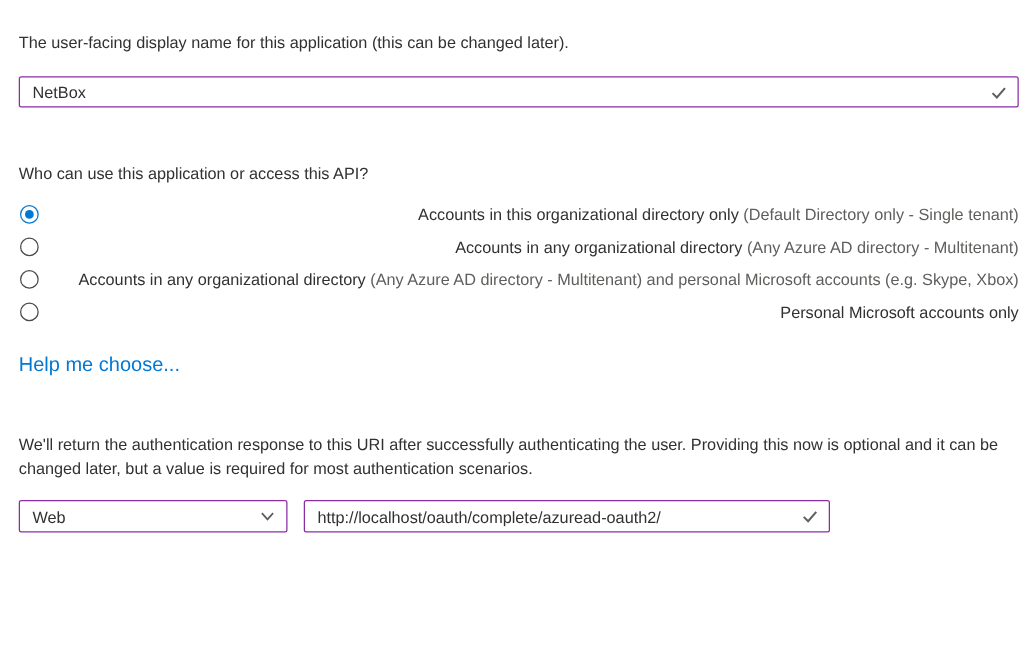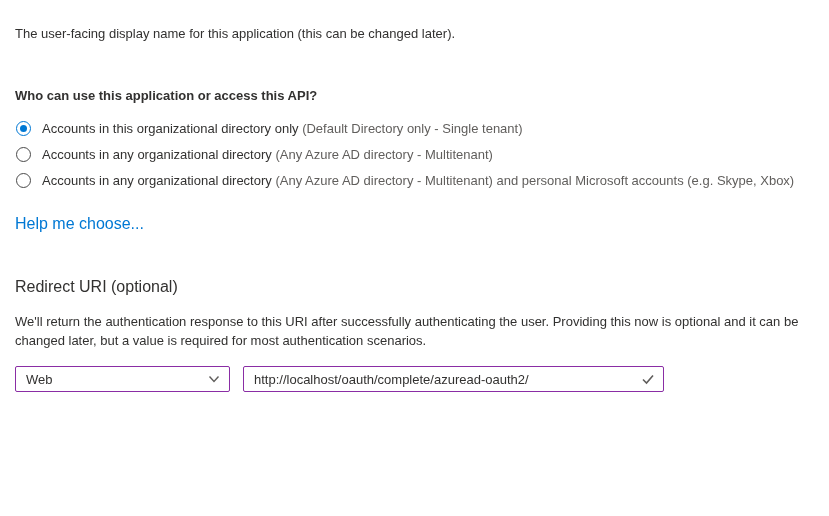--- a/index.html
+++ b/index.html
@@ -53,25 +53,25 @@
     padding:0 26px 0 10px;
   }
   .check-icon{
     position:absolute;right:8px;top:50%;transform:translateY(-50%);
     width:14px;height:14px;display:flex;align-items:center;justify-content:center;
   }
   .check-icon svg{display:block;}
 
   
   .account-section{margin-top:43px;}
-  .question{margin-top:19px;font-weight:bold;}
+  .question{margin-top:19px;}
   .radio-group{margin-top:10px;}
   .radio-row{
     display:flex;align-items:center;
-    height:26px;cursor:pointer;
+    height:26px;cursor:pointer;justify-content:space-between;
   }
   .radio-circle{
     width:15px;height:15px;flex:0 0 15px;
     border:1.5px solid #4a4a4a;border-radius:50%;
     margin-left:1px;
     display:flex;align-items:center;justify-content:center;
     background:#fff;
   }
   .radio-row.selected .radio-circle{border-color:var(--radio-blue);}
   .radio-dot{
@@ -112,46 +112,57 @@
   .uri-box{
     margin-top:0;width:421px;height:26px;
   }
 </style>
 </head>
 <body>
 
 <div class="page">
 
   <div class="body-text name-desc">The user-facing display name for this application (this can be changed later).</div>
+  <div class="input-box" style="width:800px;">
+    <input type="text" value="NetBox" style="">
+    <span class="check-icon">
+      <svg width="14" height="14" viewBox="0 0 14 14">
+          <polyline points="2,7.5 5.5,11 12,3.5" fill="none" stroke="#605e5c" stroke-width="1.6"></polyline>
+        </svg>
+    </span>
+  </div>
 
   <div class="account-section">
     <div class="body-text question">Who can use this application or access this API?</div>
 
     <div class="radio-group">
       <div class="radio-row selected">
         <span class="radio-circle">
             <span class="radio-dot"></span>
           </span>
         <span class="radio-label"><span>Accounts in this organizational directory only </span><span class="detail">(Default Directory only - Single tenant)</span></span>
       </div>
       <div class="radio-row">
         <span class="radio-circle"></span>
         <span class="radio-label"><span>Accounts in any organizational directory </span><span class="detail">(Any Azure AD directory - Multitenant)</span></span>
       </div>
       <div class="radio-row">
         <span class="radio-circle"></span>
         <span class="radio-label"><span>Accounts in any organizational directory </span><span class="detail">(Any Azure AD directory - Multitenant) and personal Microsoft accounts (e.g. Skype, Xbox)</span></span>
       </div>
+      <div class="radio-row">
+        <span class="radio-circle"></span>
+        <span class="radio-label"><span>Personal Microsoft accounts only</span><span class="detail"></span></span>
+      </div>
     </div>
 
     <a class="help-link">Help me choose...</a>
   </div>
 
   <div class="redirect-section">
-    <div class="section-title">Redirect URI (optional)</div>
     <div class="body-text redirect-desc">We'll return the authentication response to this URI after successfully authenticating the user. Providing this now is optional and it can be changed later, but a value is required for most authentication scenarios.</div>
 
     <div class="controls-row">
       <div class="select-box">
         <span>Web</span>
         <span class="chevron-icon">
           <svg width="12" height="12" viewBox="0 0 12 12">
               <polyline points="1.5,3.5 6,8.5 10.5,3.5" fill="none" stroke="#605e5c" stroke-width="1.4"></polyline>
             </svg>
         </span>

